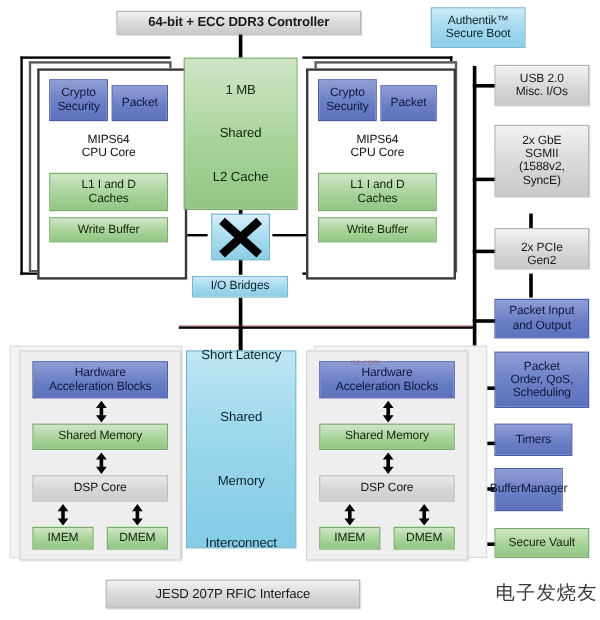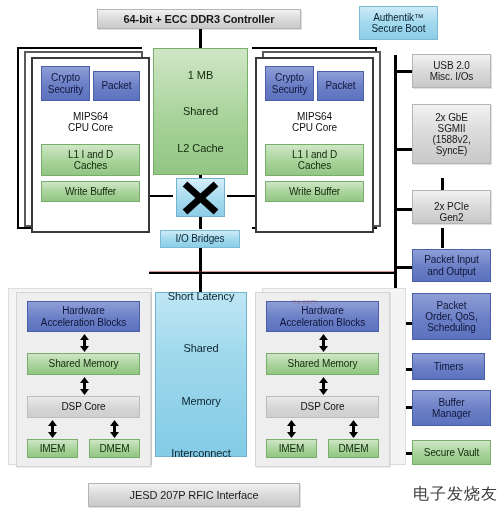--- a/index.html
+++ b/index.html
@@ -62,20 +62,21 @@
   .cyan-tall{
     background:linear-gradient(to bottom,#bfe6f4 0%,#9ed8ec 40%,#83cbe6 100%);
     border:1px solid #6fb3cd;
     color:#0c2430;
     gap:38px;
   }
   
   .card{
     background:#ffffff;
     border:2px solid #3a3a3a;
+    padding-left:6px;
   }
   .card-shadow{
     background:#fdfdfd;
     border:2px solid #5a5a5a;
   }
   .panel{
     background:#eeeeee;
     border:1px solid #d5d5d5;
     box-shadow:1px 1px 0 rgba(0,0,0,0.08);
   }
@@ -348,25 +349,25 @@
     <span>Packet Input</span>
     <span>and Output</span>
   </div>
 
   <div class="box blue" style="left:412px;top:293px;width:79px;height:47px;flex-direction:column;font-size:10px;">
     <span>Packet</span>
     <span>Order, QoS,</span>
     <span>Scheduling</span>
   </div>
 
-  <div class="box blue" style="left:412px;top:353px;width:73px;height:27px;font-size:10px;">
+  <div class="box blue" style="left:412px;top:353px;width:65px;height:27px;font-size:10px;">
     <span>Timers</span>
   </div>
 
-  <div class="box blue" style="left:412px;top:390px;width:79px;height:36px;flex-direction:column;font-size:10px;">
+  <div class="box blue" style="left:412px;top:390px;width:57px;height:36px;font-size:10px;">
     <span>Buffer</span>
     <span>Manager</span>
   </div>
 
   <div class="box green" style="left:412px;top:440px;width:79px;height:25px;font-size:10px;">
     <span>Secure Vault</span>
   </div>
 
   <div class="box grey" style="left:88px;top:483px;width:212px;height:24px;font-size:11px;">
     <span>JESD 207P RFIC Interface</span>

